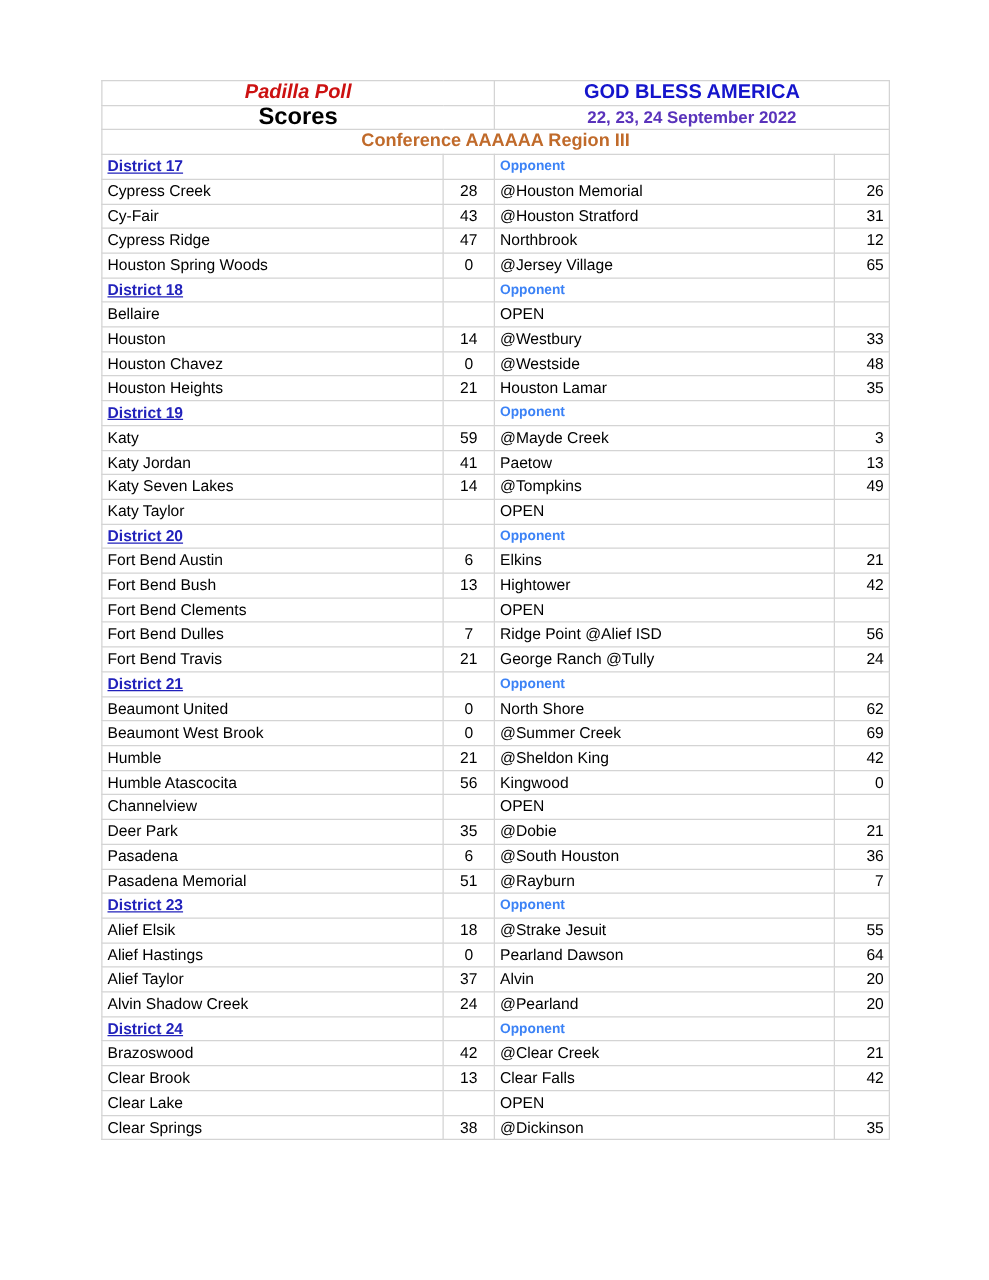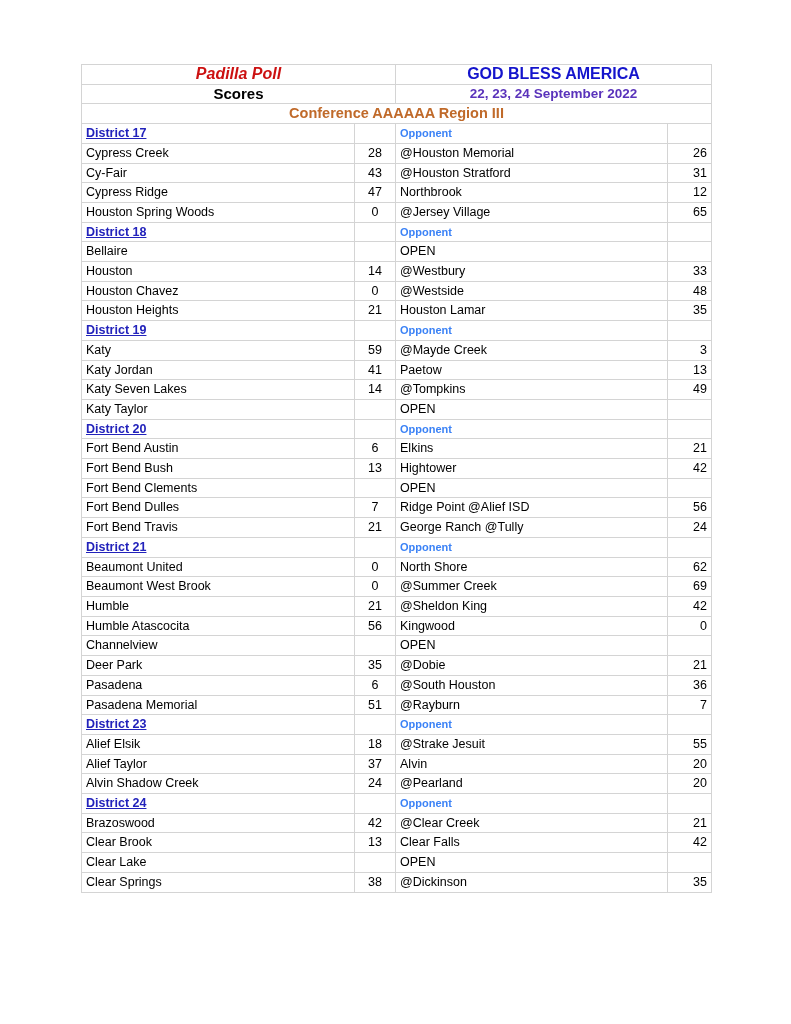--- a/index.html
+++ b/index.html
@@ -55,21 +55,21 @@
     text-align: center;
     font-weight: bold;
     font-size: 16px;
     color: #1414cc;
     height: 22px;
     line-height: 22px;
   }
   td.hdr-left-sub {
     text-align: center;
     font-weight: bold;
-    font-size: 15px;
+    font-size: 19px;
     color: #000000;
     height: 20px;
     line-height: 20px;
   }
   td.hdr-right-sub {
     text-align: center;
     font-weight: bold;
     font-size: 13.5px;
     color: #5a33bb;
     height: 20px;
@@ -314,20 +314,26 @@
           <td class="opponent-label">Opponent</td>
           <td class="blank"></td>
         </tr>
         <tr>
           <td class="team">Alief Elsik</td>
           <td class="score">18</td>
           <td class="opp">@Strake Jesuit</td>
           <td class="oscore">55</td>
         </tr>
         <tr>
+          <td class="team">Alief Hastings</td>
+          <td class="score">0</td>
+          <td class="opp">Pearland Dawson</td>
+          <td class="oscore">64</td>
+        </tr>
+        <tr>
           <td class="team">Alief Taylor</td>
           <td class="score">37</td>
           <td class="opp">Alvin</td>
           <td class="oscore">20</td>
         </tr>
         <tr>
           <td class="team">Alvin Shadow Creek</td>
           <td class="score">24</td>
           <td class="opp">@Pearland</td>
           <td class="oscore">20</td>

